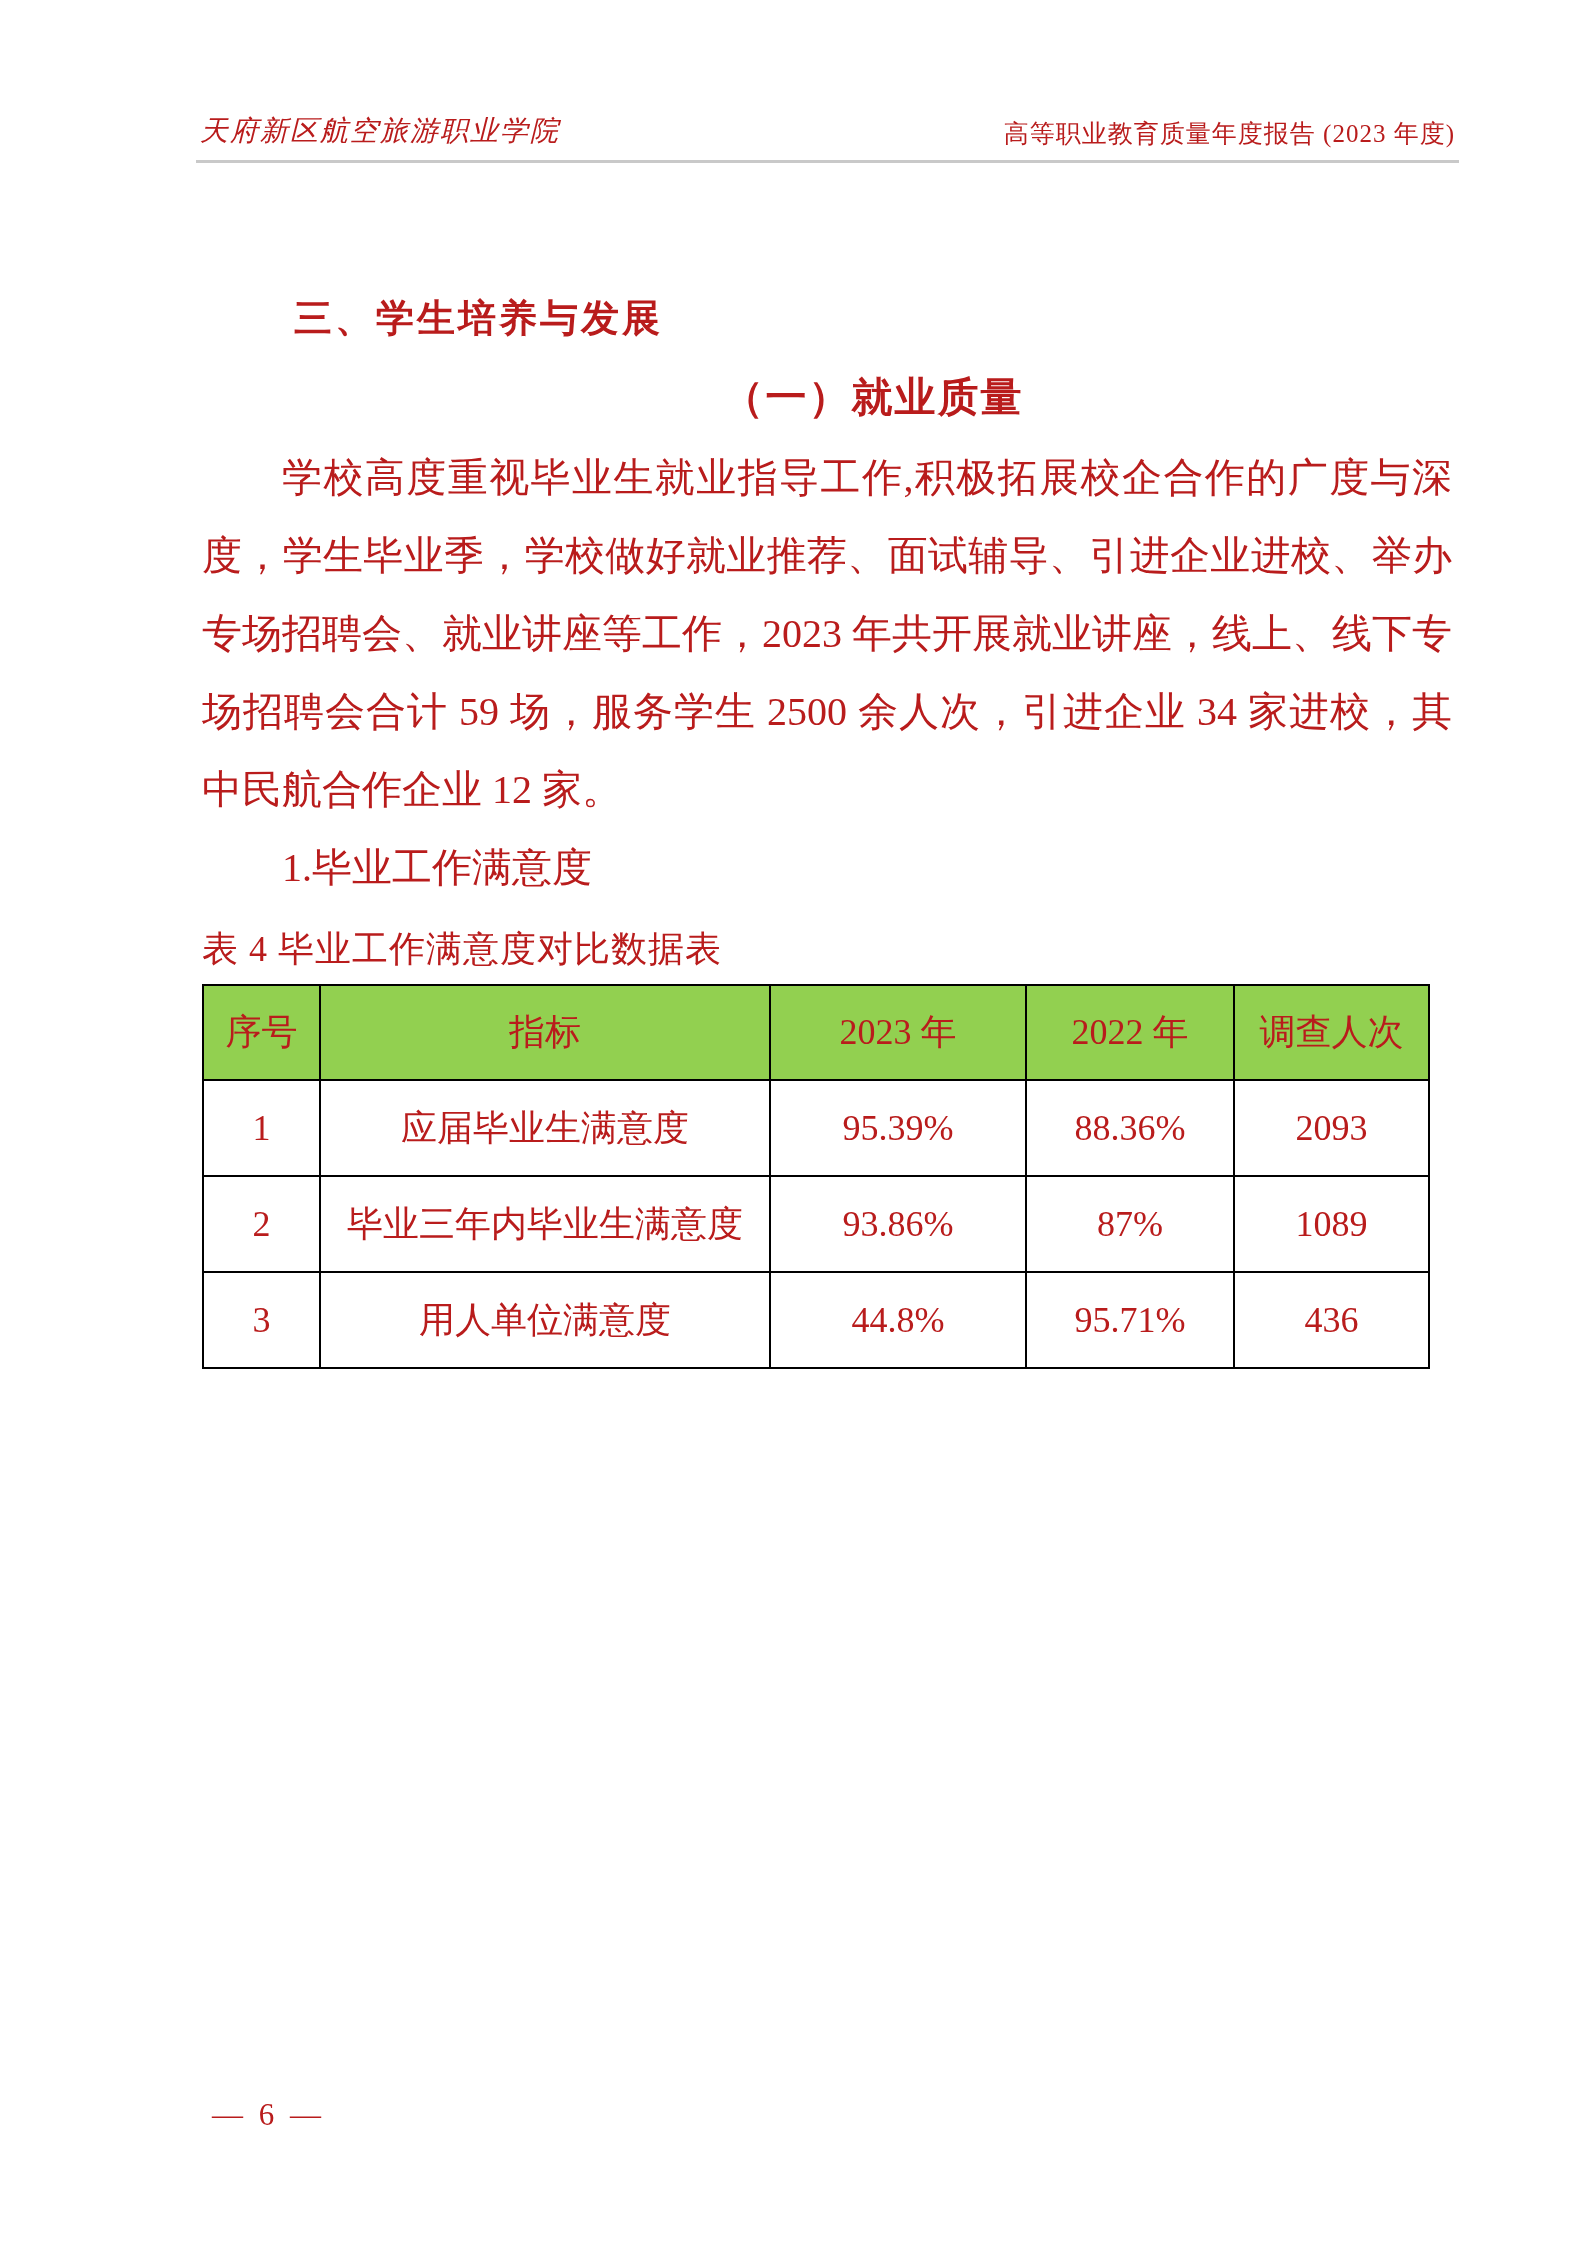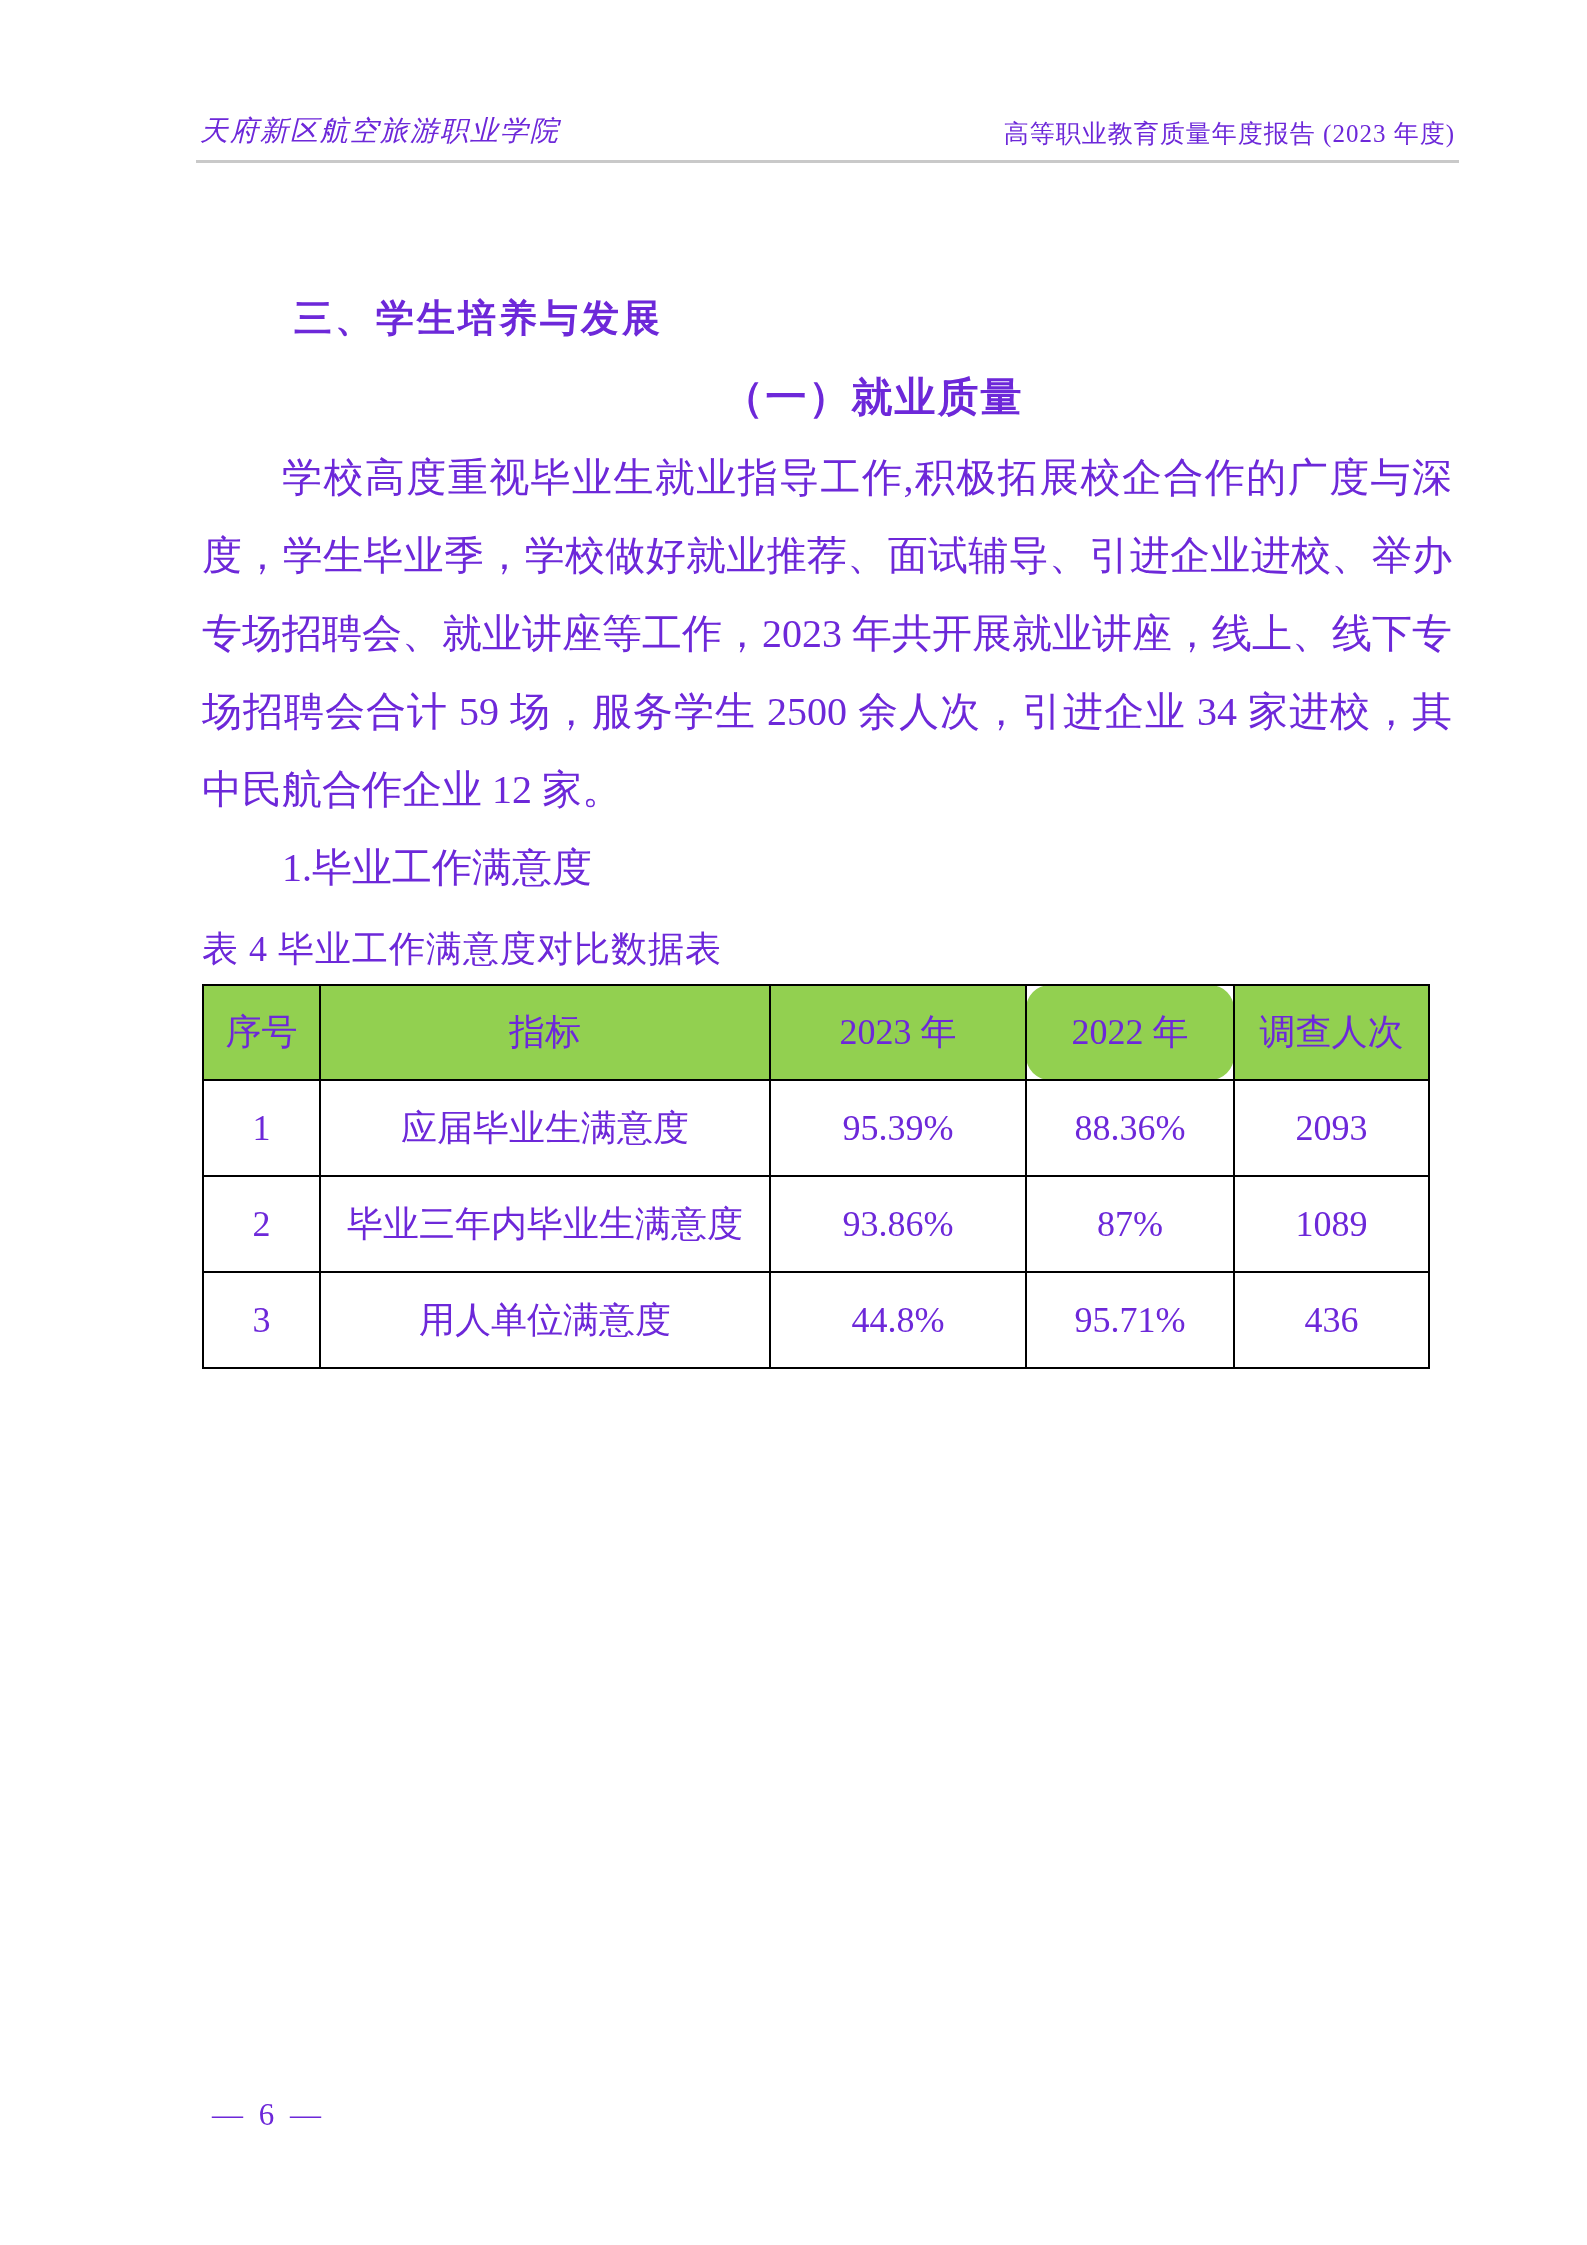--- a/index.html
+++ b/index.html
@@ -1,21 +1,21 @@
 <!DOCTYPE html>
 <html lang="zh"><head>
 <meta charset="utf-8">
 <style>
   html,body { margin:0; padding:0; background:#ffffff; }
   .page {
     position:relative;
     width:1587px;
     height:2245px;
     background:#ffffff;
-    color:#6d28d9;
+    color:#b91c1c;
     font-family:"Liberation Serif","DejaVu Serif",serif;
     overflow:hidden;
   }
 
   
   .page-header {
     display:flex;
     justify-content:space-between;
     align-items:flex-end;
     margin:0 128px 0 196px;
@@ -137,21 +137,21 @@
         <col style="width:450px">
         <col style="width:256px">
         <col style="width:208px">
         <col style="width:195px">
       </colgroup>
       <thead>
         <tr class="tbl-header-row">
           <th style="background: rgb(146, 208, 80);">序号</th>
           <th style="background: rgb(146, 208, 80);">指标</th>
           <th style="background: rgb(146, 208, 80);">2023 年</th>
-          <th style="background: rgb(146, 208, 80); border-radius: 24px;">2022 年</th>
+          <th style="background: rgb(146, 208, 80);">2022 年</th>
           <th style="background: rgb(146, 208, 80);">调查人次</th>
         </tr>
       </thead>
       <tbody>
         <tr>
           <td>1</td>
           <td>应届毕业生满意度</td>
           <td>95.39%</td>
           <td>88.36%</td>
           <td>2093</td>

